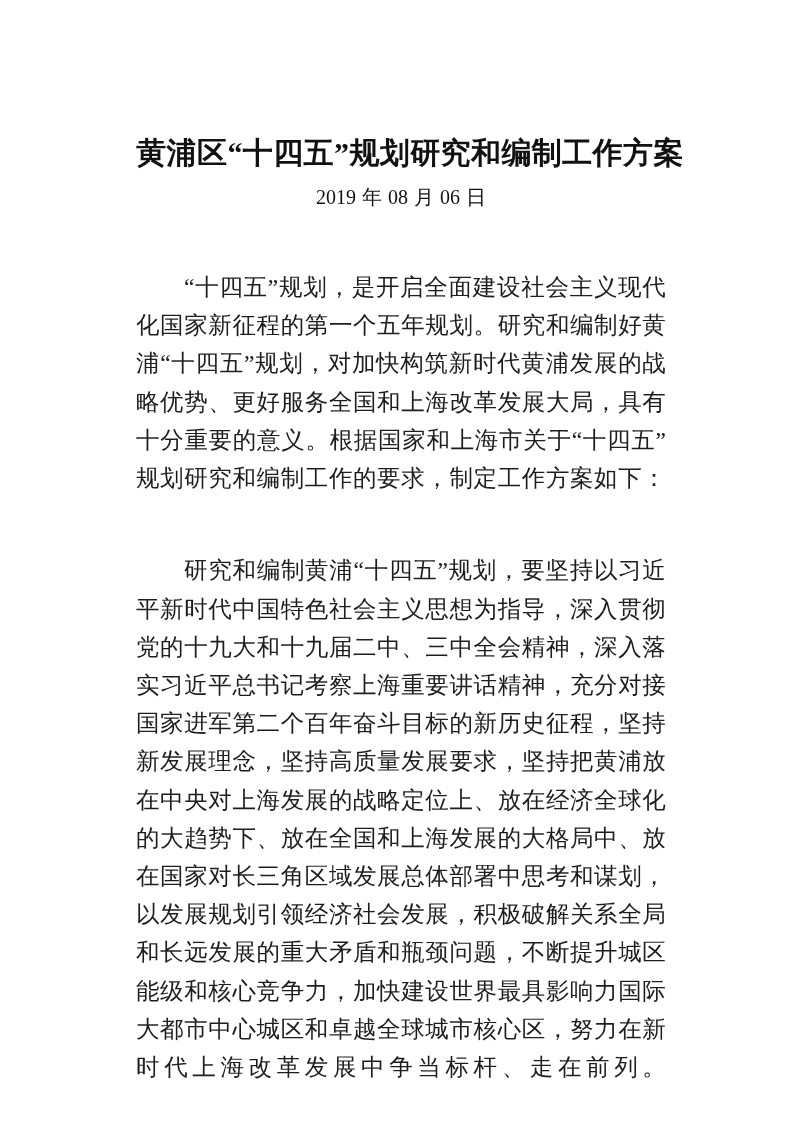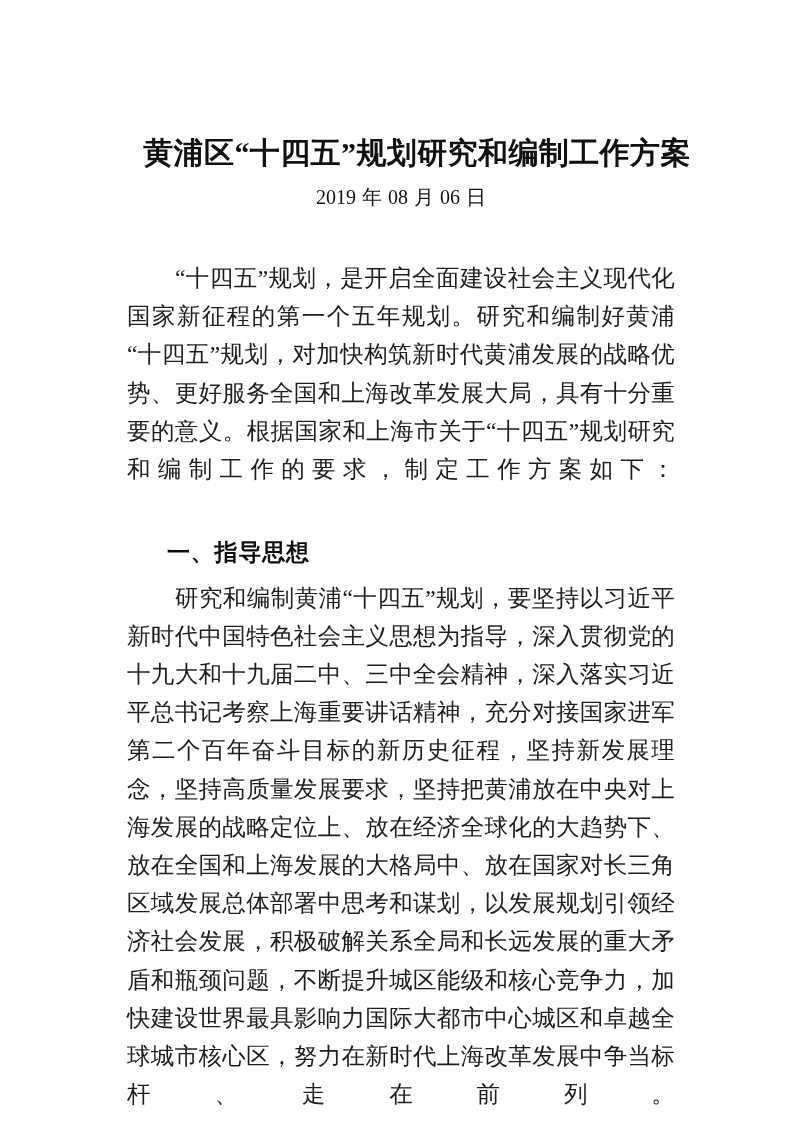--- a/index.html
+++ b/index.html
@@ -36,21 +36,21 @@
     margin: 0;
     padding: 0;
     text-align: center;
     font-family: "Liberation Serif", "DejaVu Serif", serif;
     font-size: 30px;
     font-weight: 700;
     line-height: 40px;
     letter-spacing: 0.4px;
     color: #111111;
     position: absolute;
-    left: 16px;
+    left: 9px;
     top: 133px;
     width: 562px;
     white-space: nowrap;
   }
 
   .doc-date {
     margin: 0;
     padding: 0;
     position: absolute;
     left: 0;
@@ -68,21 +68,21 @@
 
   
   .body-block {
     position: absolute;
     left: 0;
     top: 252px;
     width: 562px;
   }
 
   .para {
-    margin: 7px;
+    margin: 16px;
     padding: 0;
     font-family: "Liberation Serif", "DejaVu Serif", serif;
     font-size: 23.5px;
     line-height: 38.2px;
     color: #1d1d1d;
     text-align: justify;
     text-justify: inter-character;
     text-indent: 48px;
     letter-spacing: 0.15px;
   }
@@ -117,21 +117,20 @@
     <h1 class="doc-title">黄浦区“十四五”规划研究和编制工作方案</h1>
 
     <div class="doc-date">
       <span class="seg">2019</span><span class="seg">年</span><span class="seg">08</span><span class="seg">月</span><span class="seg">06</span><span class="seg">日</span>
     </div>
 
     <div class="body-block">
 
       <p class="para">“十四五”规划，是开启全面建设社会主义现代化国家新征程的第一个五年规划。研究和编制好黄浦“十四五”规划，对加快构筑新时代黄浦发展的战略优势、更好服务全国和上海改革发展大局，具有十分重要的意义。根据国家和上海市关于“十四五”规划研究和编制工作的要求，制定工作方案如下：</p>
 
-      <p class="heading">一、指导思想</p>
 
       <p class="para">研究和编制黄浦“十四五”规划，要坚持以习近平新时代中国特色社会主义思想为指导，深入贯彻党的十九大和十九届二中、三中全会精神，深入落实习近平总书记考察上海重要讲话精神，充分对接国家进军第二个百年奋斗目标的新历史征程，坚持新发展理念，坚持高质量发展要求，坚持把黄浦放在中央对上海发展的战略定位上、放在经济全球化的大趋势下、放在全国和上海发展的大格局中、放在国家对长三角区域发展总体部署中思考和谋划，以发展规划引领经济社会发展，积极破解关系全局和长远发展的重大矛盾和瓶颈问题，不断提升城区能级和核心竞争力，加快建设世界最具影响力国际大都市中心城区和卓越全球城市核心区，努力在新时代上海改革发展中争当标杆、走在前列。</p>
 
     </div>
 
   </div>
 
 </div>
 
 </body></html>

